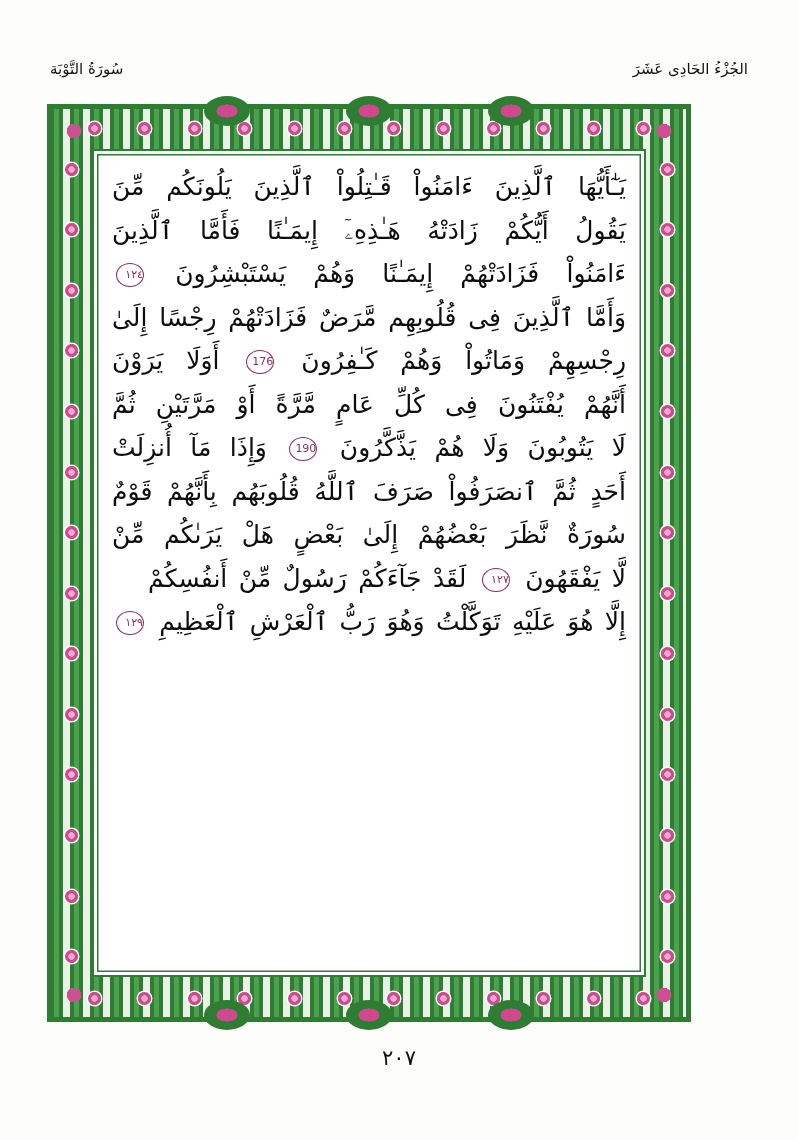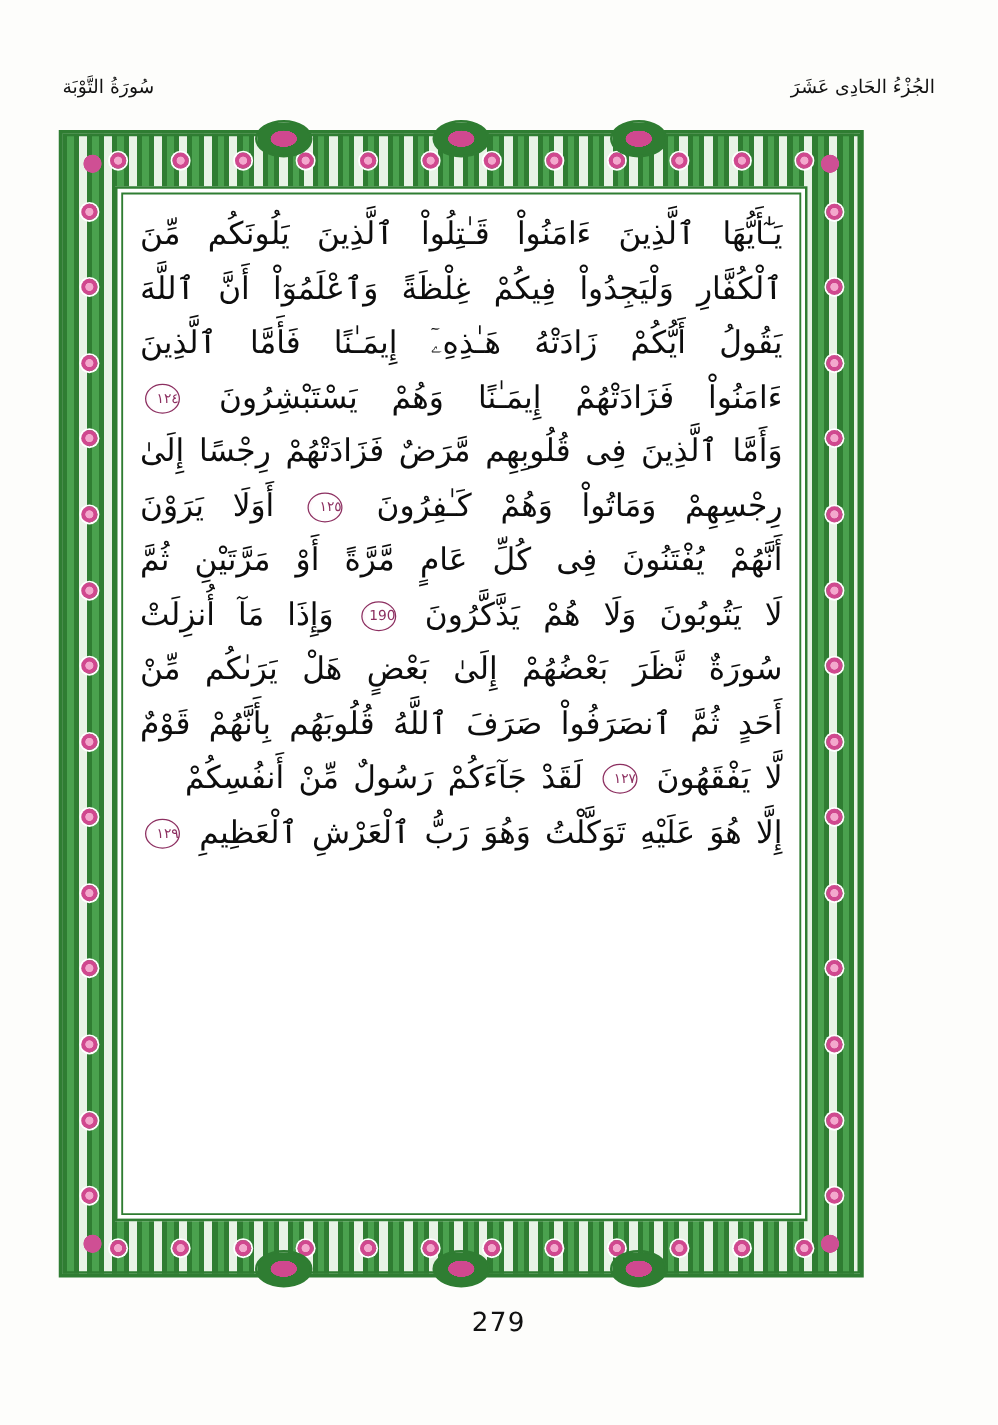--- a/index.html
+++ b/index.html
@@ -244,32 +244,31 @@
       <div class="medallion med-top-c"></div>
       <div class="medallion med-bot-c"></div>
       <div class="medallion med-top-l"></div>
       <div class="medallion med-top-r"></div>
       <div class="medallion med-bot-l"></div>
       <div class="medallion med-bot-r"></div>
 
       <div class="frame-inner">
         <div class="quran-text">
             <div style="text-align: justify; text-align-last: justify;">يَـٰٓأَيُّهَا ٱلَّذِينَ ءَامَنُواْ قَـٰتِلُواْ ٱلَّذِينَ يَلُونَكُم مِّنَ</div>
-            <div style="text-align: justify; text-align-last: justify;">ٱلْكُفَّارِ وَلْيَجِدُواْ فِيكُمْ غِلْظَةً وَٱعْلَمُوٓاْ أَنَّ ٱللَّهَ</div>
             <div style="text-align: justify; text-align-last: justify;">يَقُولُ أَيُّكُمْ زَادَتْهُ هَـٰذِهِۦٓ إِيمَـٰنًا فَأَمَّا ٱلَّذِينَ</div>
             <div style="text-align: justify; text-align-last: justify;">ءَامَنُواْ فَزَادَتْهُمْ إِيمَـٰنًا وَهُمْ يَسْتَبْشِرُونَ <span class="ayah-mark">١٢٤</span></div>
             <div style="text-align: justify; text-align-last: justify;">وَأَمَّا ٱلَّذِينَ فِى قُلُوبِهِم مَّرَضٌ فَزَادَتْهُمْ رِجْسًا إِلَىٰ</div>
-            <div style="text-align: justify; text-align-last: justify;">رِجْسِهِمْ وَمَاتُواْ وَهُمْ كَـٰفِرُونَ <span class="ayah-mark">١٢٥</span> أَوَلَا يَرَوْنَ</div>
+            <div style="text-align: justify; text-align-last: justify;">رِجْسِهِمْ وَمَاتُواْ وَهُمْ كَـٰفِرُونَ <span class="ayah-mark">176</span> أَوَلَا يَرَوْنَ</div>
             <div style="text-align: justify; text-align-last: justify;">أَنَّهُمْ يُفْتَنُونَ فِى كُلِّ عَامٍ مَّرَّةً أَوْ مَرَّتَيْنِ ثُمَّ</div>
             <div style="text-align: justify; text-align-last: justify;">لَا يَتُوبُونَ وَلَا هُمْ يَذَّكَّرُونَ <span class="ayah-mark">190</span> وَإِذَا مَآ أُنزِلَتْ</div>
+            <div style="text-align: justify; text-align-last: justify;">أَحَدٍ ثُمَّ ٱنصَرَفُواْ صَرَفَ ٱللَّهُ قُلُوبَهُم بِأَنَّهُمْ قَوْمٌ</div>
             <div style="text-align: justify; text-align-last: justify;">سُورَةٌ نَّظَرَ بَعْضُهُمْ إِلَىٰ بَعْضٍ هَلْ يَرَىٰكُم مِّنْ</div>
-            <div style="text-align: justify; text-align-last: justify;">أَحَدٍ ثُمَّ ٱنصَرَفُواْ صَرَفَ ٱللَّهُ قُلُوبَهُم بِأَنَّهُمْ قَوْمٌ</div>
             <div style="text-align: justify; text-align-last: justify; margin-left: 36px;">لَّا يَفْقَهُونَ <span class="ayah-mark">١٢٧</span> لَقَدْ جَآءَكُمْ رَسُولٌ مِّنْ أَنفُسِكُمْ</div>
             <div style="text-align: justify; text-align-last: justify;">إِلَّا هُوَ عَلَيْهِ تَوَكَّلْتُ وَهُوَ رَبُّ ٱلْعَرْشِ ٱلْعَظِيمِ <span class="ayah-mark">١٢٩</span></div>
           </div>
       </div>
 
     </div>
   </div>
 
-  <div class="footer">279</div>
+  <div class="footer">٢٠٧</div>
 
 </div>
 
 </body></html>

